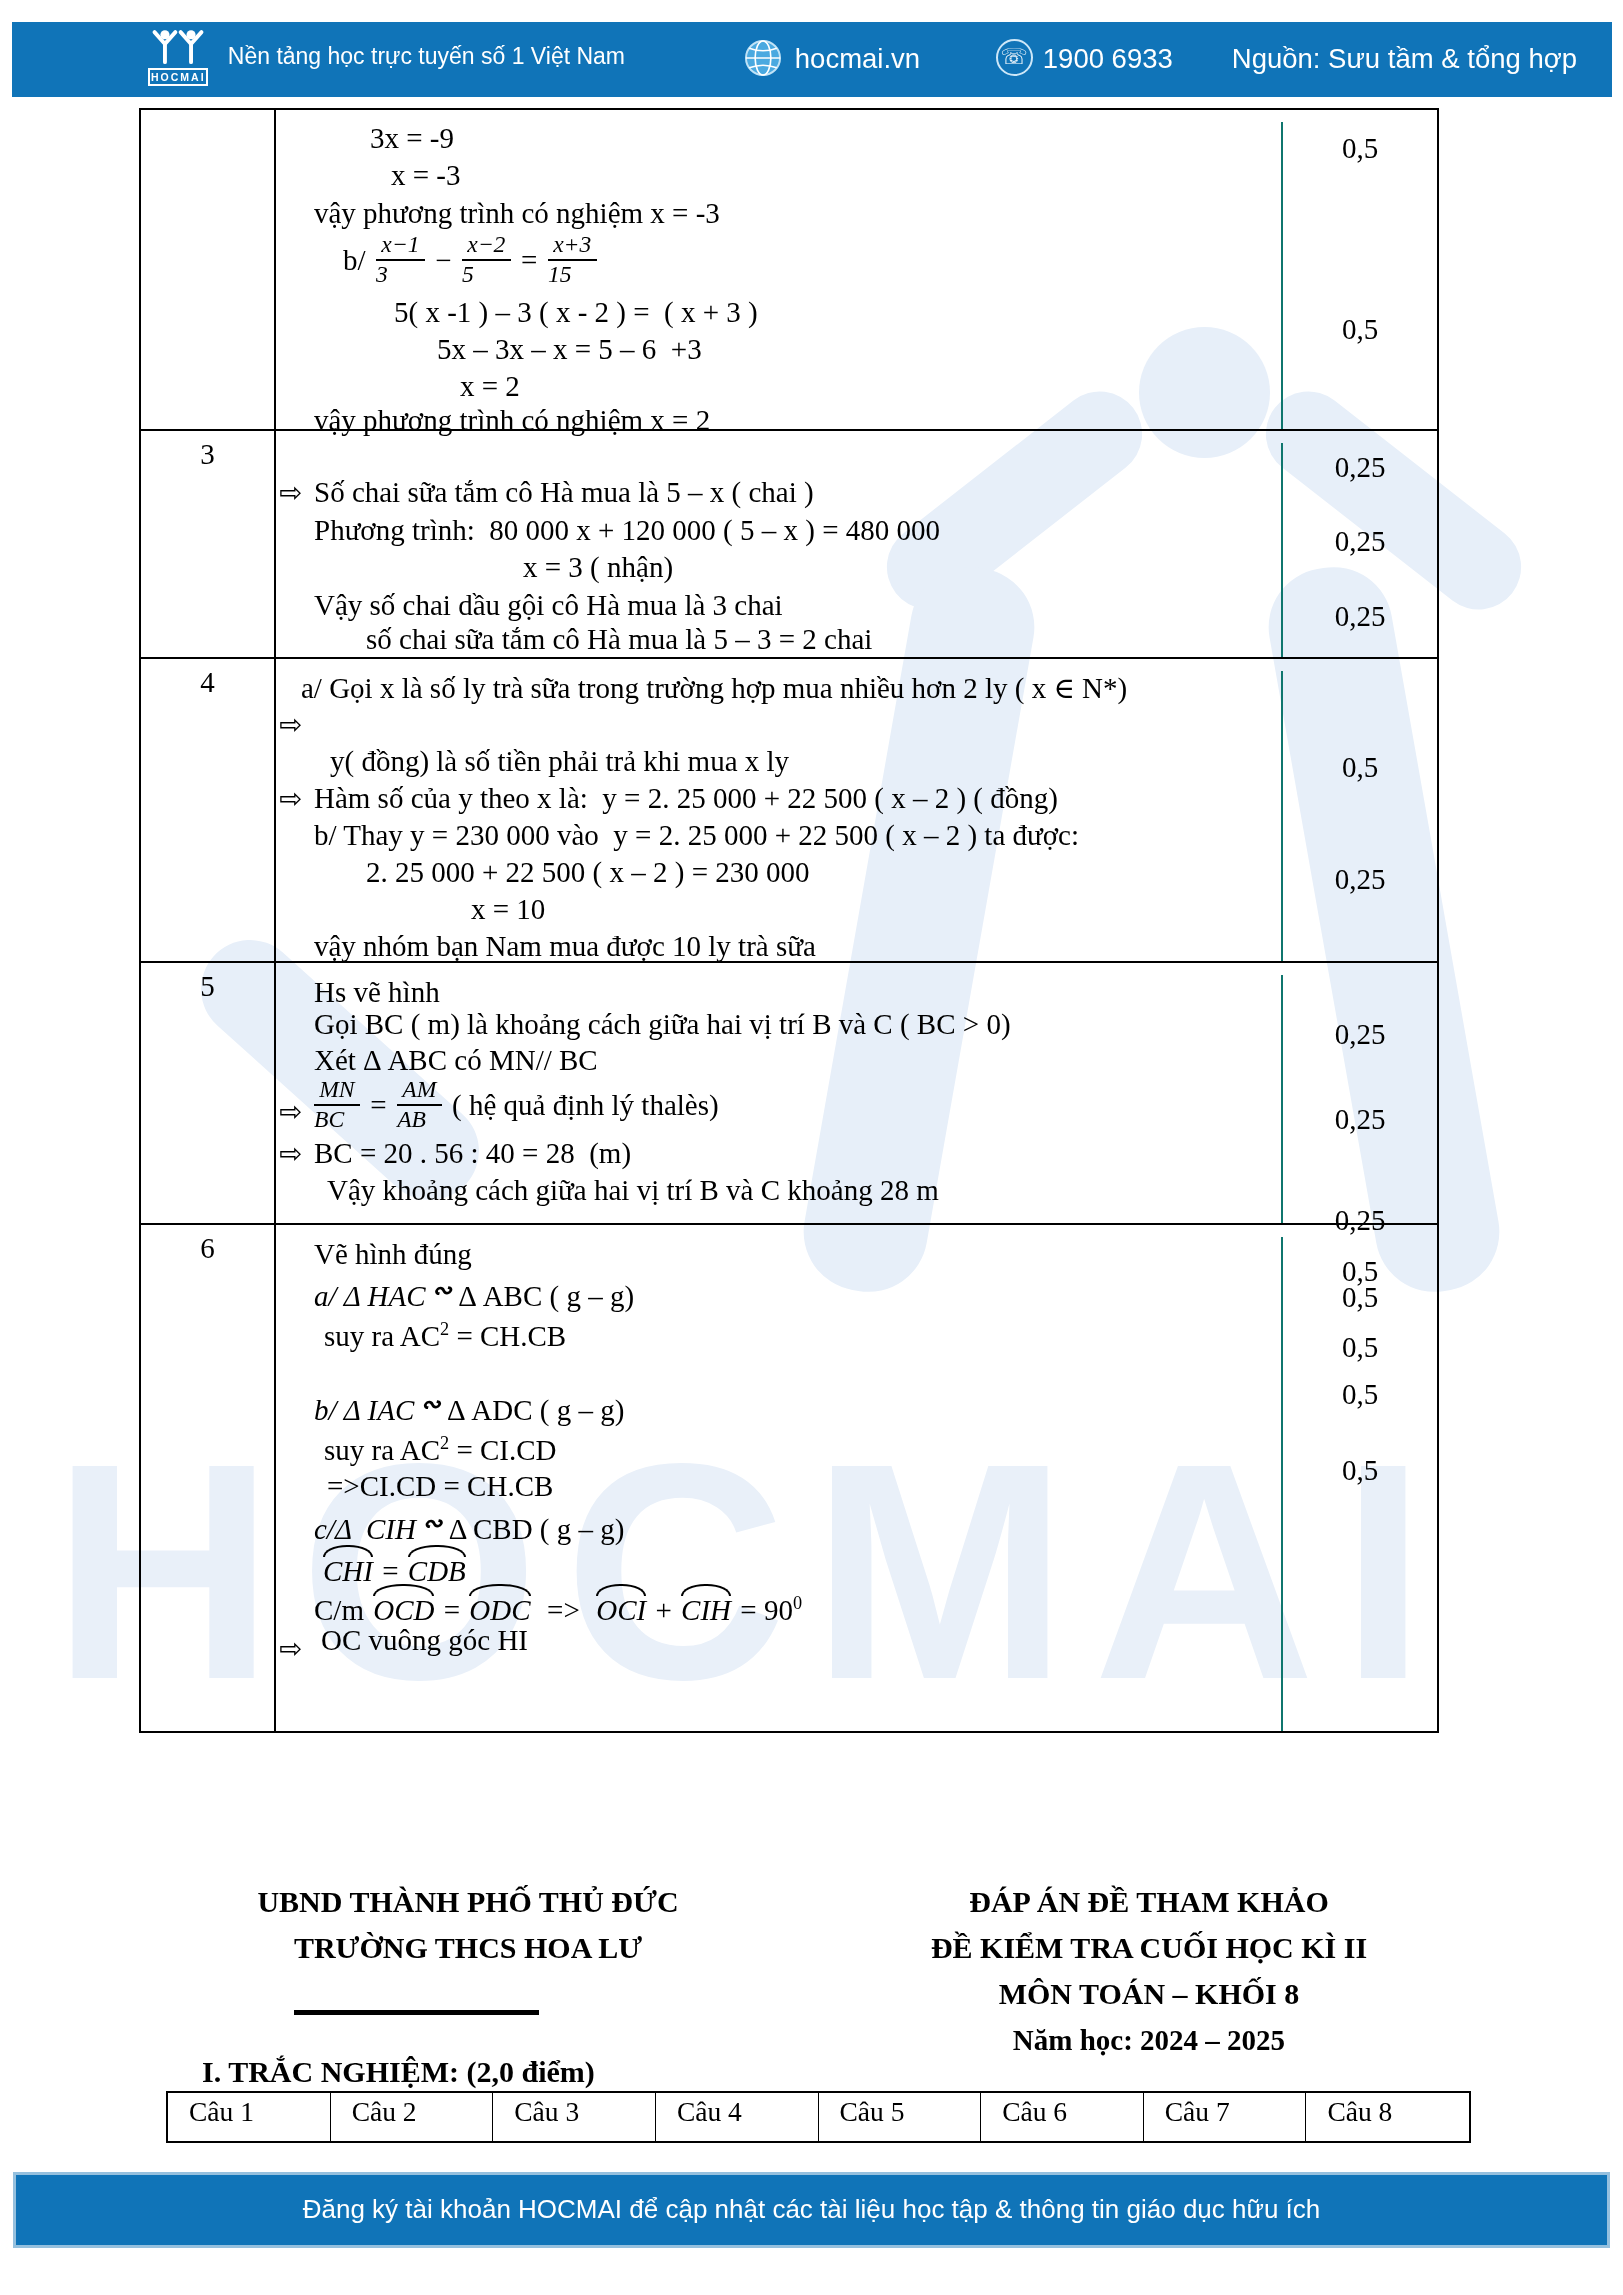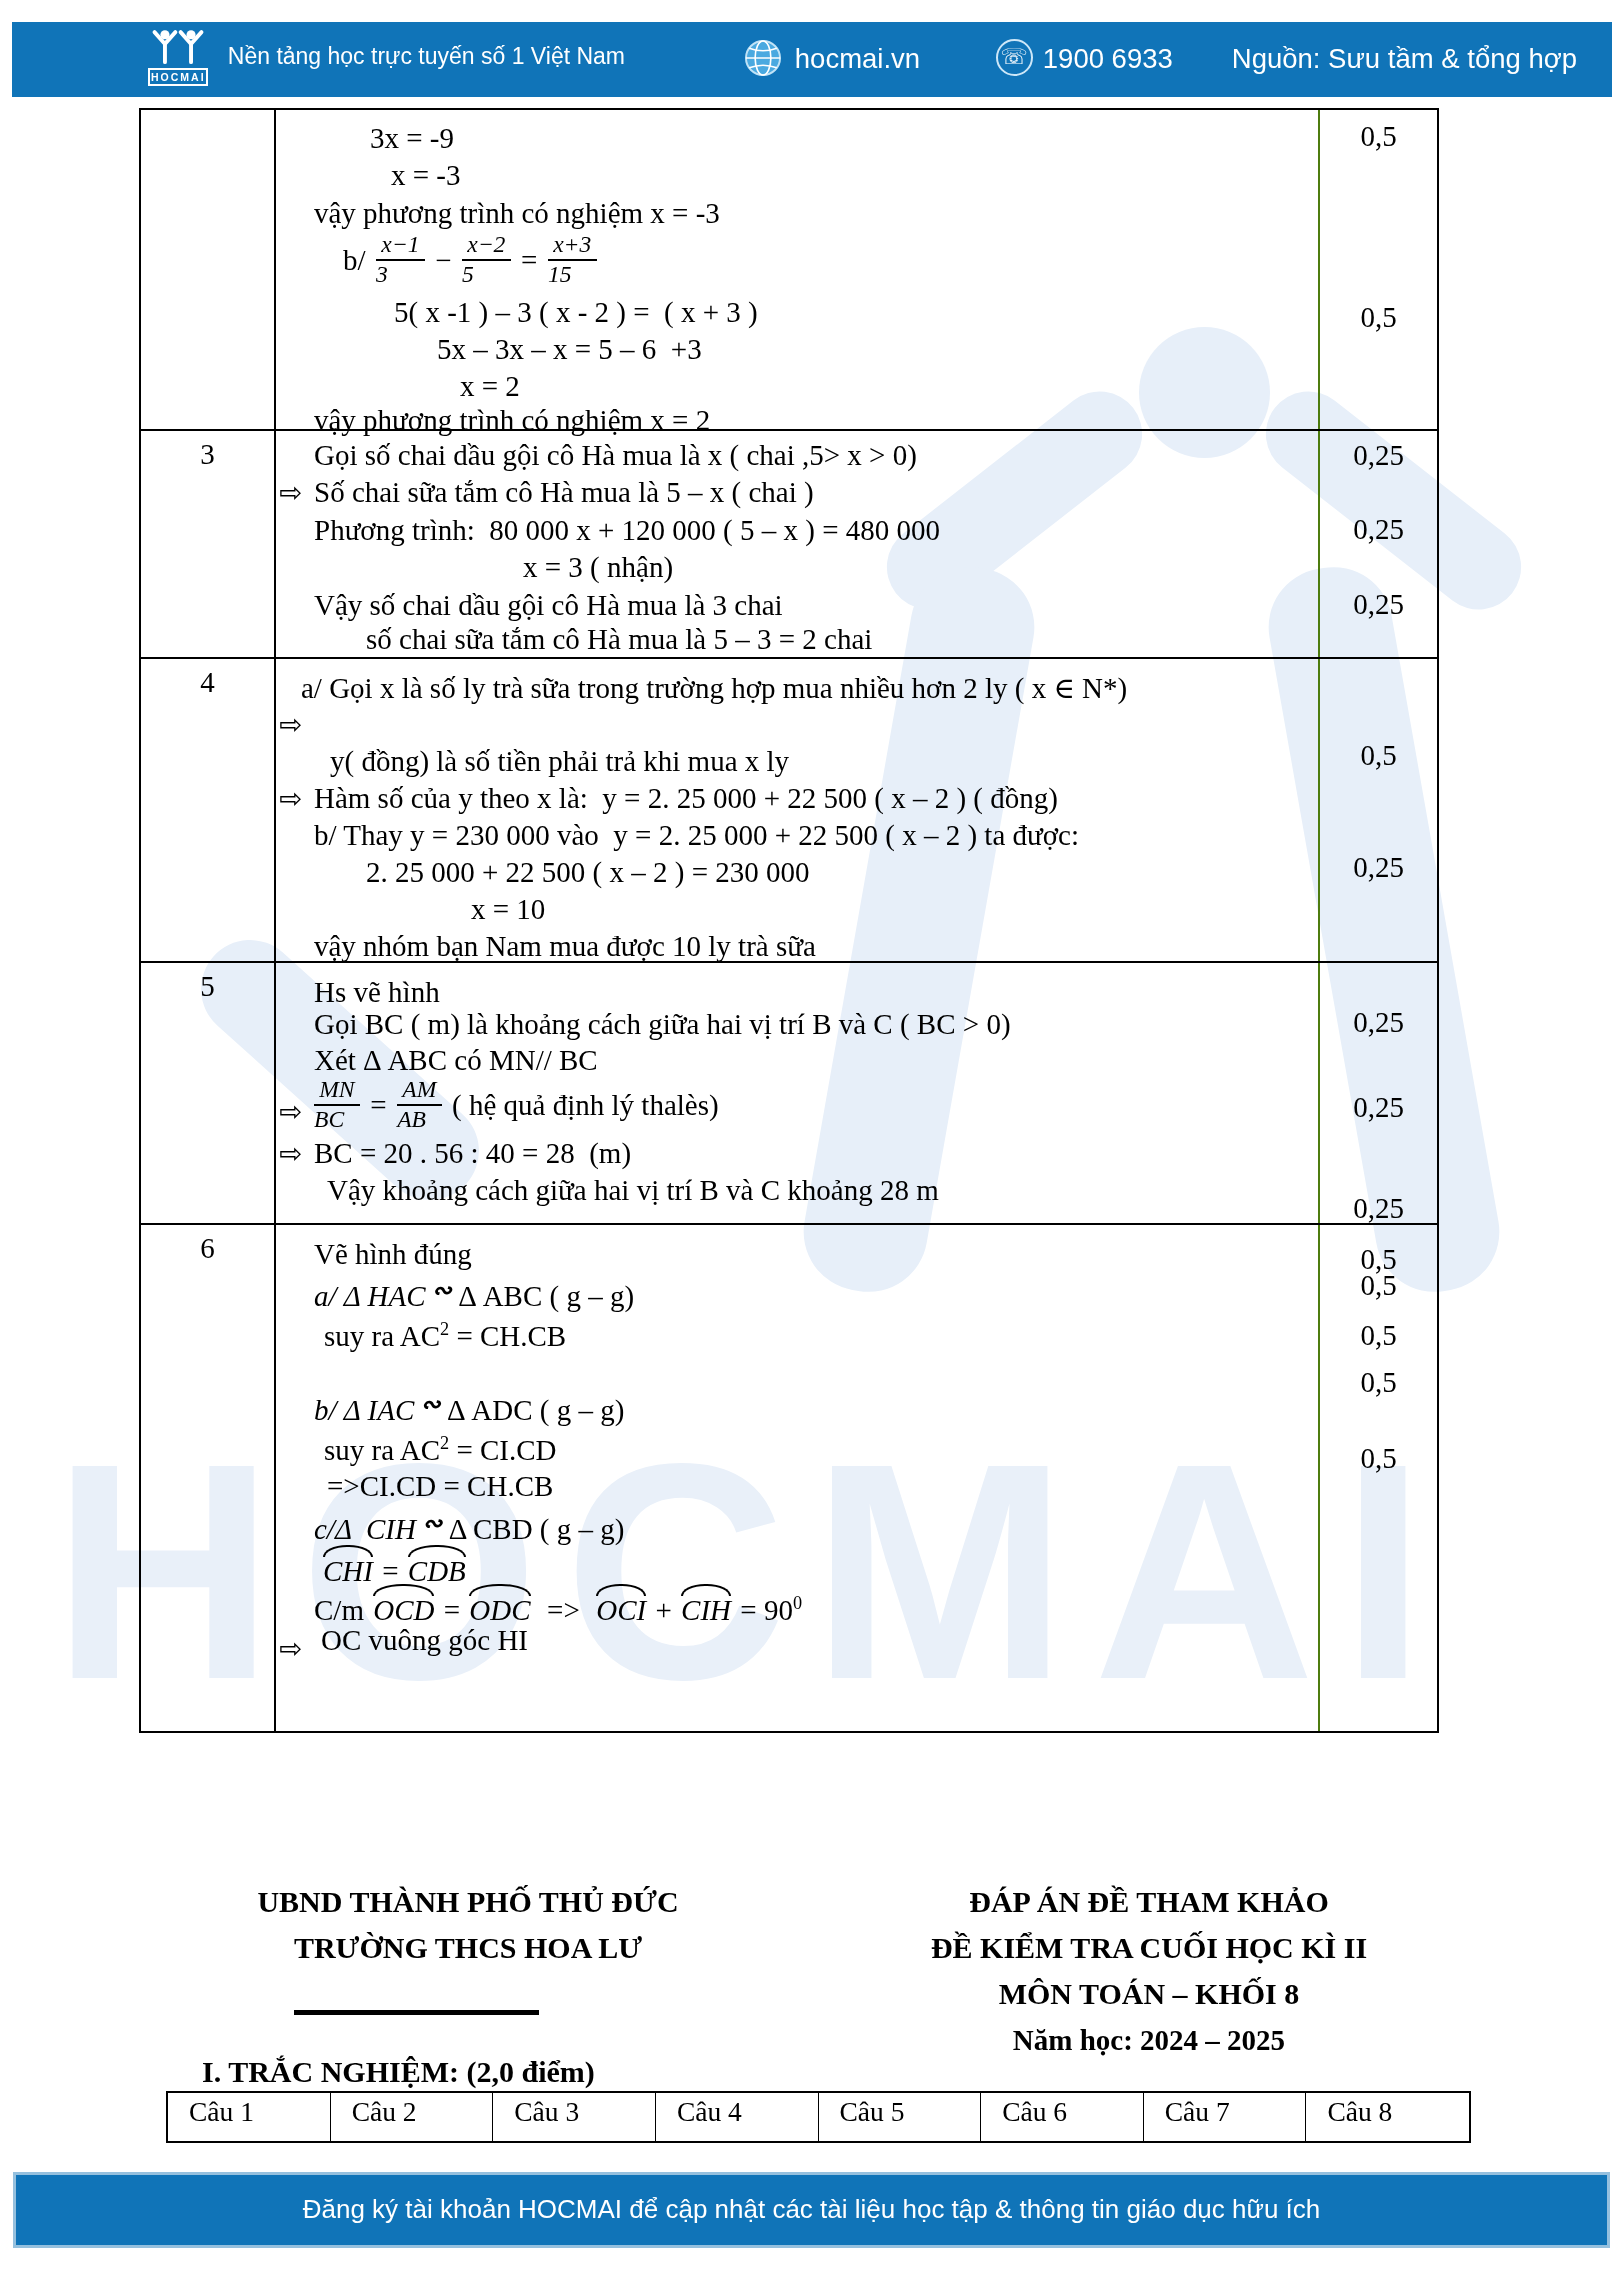--- a/index.html
+++ b/index.html
@@ -24,21 +24,21 @@
   .icon-globe{position:absolute;left:732px;top:17px;}
   .icon-phone{position:absolute;left:984px;top:17px;width:37px;height:37px;border:2px solid #cde7f8;
               border-radius:50%;box-sizing:border-box;text-align:center;line-height:31px;font-size:22px;color:#fff;}
   
   .qtable{position:absolute;left:139px;top:108px;width:1300px;z-index:1;border:2px solid #000;box-sizing:border-box;}
   .qrow{position:relative;}
   .qrow + .qrow{border-top:2px solid #000;}
   .cell-num{position:absolute;left:0;top:0;bottom:0;width:135px;border-right:2px solid #000;
             text-align:center;font-size:29px;padding-top:6.5px;box-sizing:border-box;}
   .cell-body{position:absolute;left:137px;top:0;bottom:0;right:137px;}
-  .cell-pts{position:absolute;right:0;top:0;bottom:0;width:119px;border-left:2px solid #4d7c0f;box-sizing:border-box;}
+  .cell-pts{position:absolute;right:0;top:12px;bottom:0;width:156px;border-left:2px solid #0f766e;box-sizing:border-box;}
   .ln{position:absolute;font-size:29px;line-height:34px;white-space:pre;}
   .pt{position:absolute;left:0;width:100%;text-align:center;font-size:29px;}
   .arrow{position:absolute;left:1.3px;font-size:27.5px;line-height:34px;
          font-family:"DejaVu Sans","Liberation Sans",sans-serif;}
   .flexln{display:flex;align-items:center;gap:10.5px;}
   .frac{display:inline-block;text-align:left;font-style:italic;font-size:23.6px;line-height:27.5px;}
   .frac .fn{display:block;border-bottom:2px solid #000;padding:0 5.2px;}
   .frac .fd{display:block;}
   .sup{font-size:18.3px;vertical-align:super;line-height:0;}
   .sim{font-size:23.6px;font-weight:bold;position:relative;top:-7.9px;margin:0 6.5px;font-style:italic;}
@@ -129,21 +129,20 @@
       </div>
       <div class="cell-pts">
         <div class="pt" style="top:9.8px;">0,5</div>
         <div class="pt" style="top:191px;">0,5</div>
       </div>
     </div>
 
     <div class="qrow" style="height:226px;">
       <div class="cell-num">3</div>
       <div class="cell-body">
-        <div class="ln" style="left:36px;top:6.5px;">Gọi số chai dầu gội cô Hà mua là x ( chai ,5&gt; x &gt; 0)</div>
         <span class="arrow" style="top:44px;">⇨</span>
         <div class="ln" style="left:36px;top:44px;">Số chai sữa tắm cô Hà mua là 5 – x ( chai )</div>
         <div class="ln" style="left:36px;top:82px;">Phương trình:  80 000 x + 120 000 ( 5 – x ) = 480 000</div>
         <div class="ln" style="left:245px;top:119px;">x = 3 ( nhận)</div>
         <div class="ln" style="left:36px;top:157px;">Vậy số chai dầu gội cô Hà mua là 3 chai</div>
         <div class="ln" style="left:88px;top:191px;">số chai sữa tắm cô Hà mua là 5 – 3 = 2 chai</div>
       </div>
       <div class="cell-pts">
         <div class="pt" style="top:7.9px;">0,25</div>
         <div class="pt" style="top:82px;">0,25</div>

